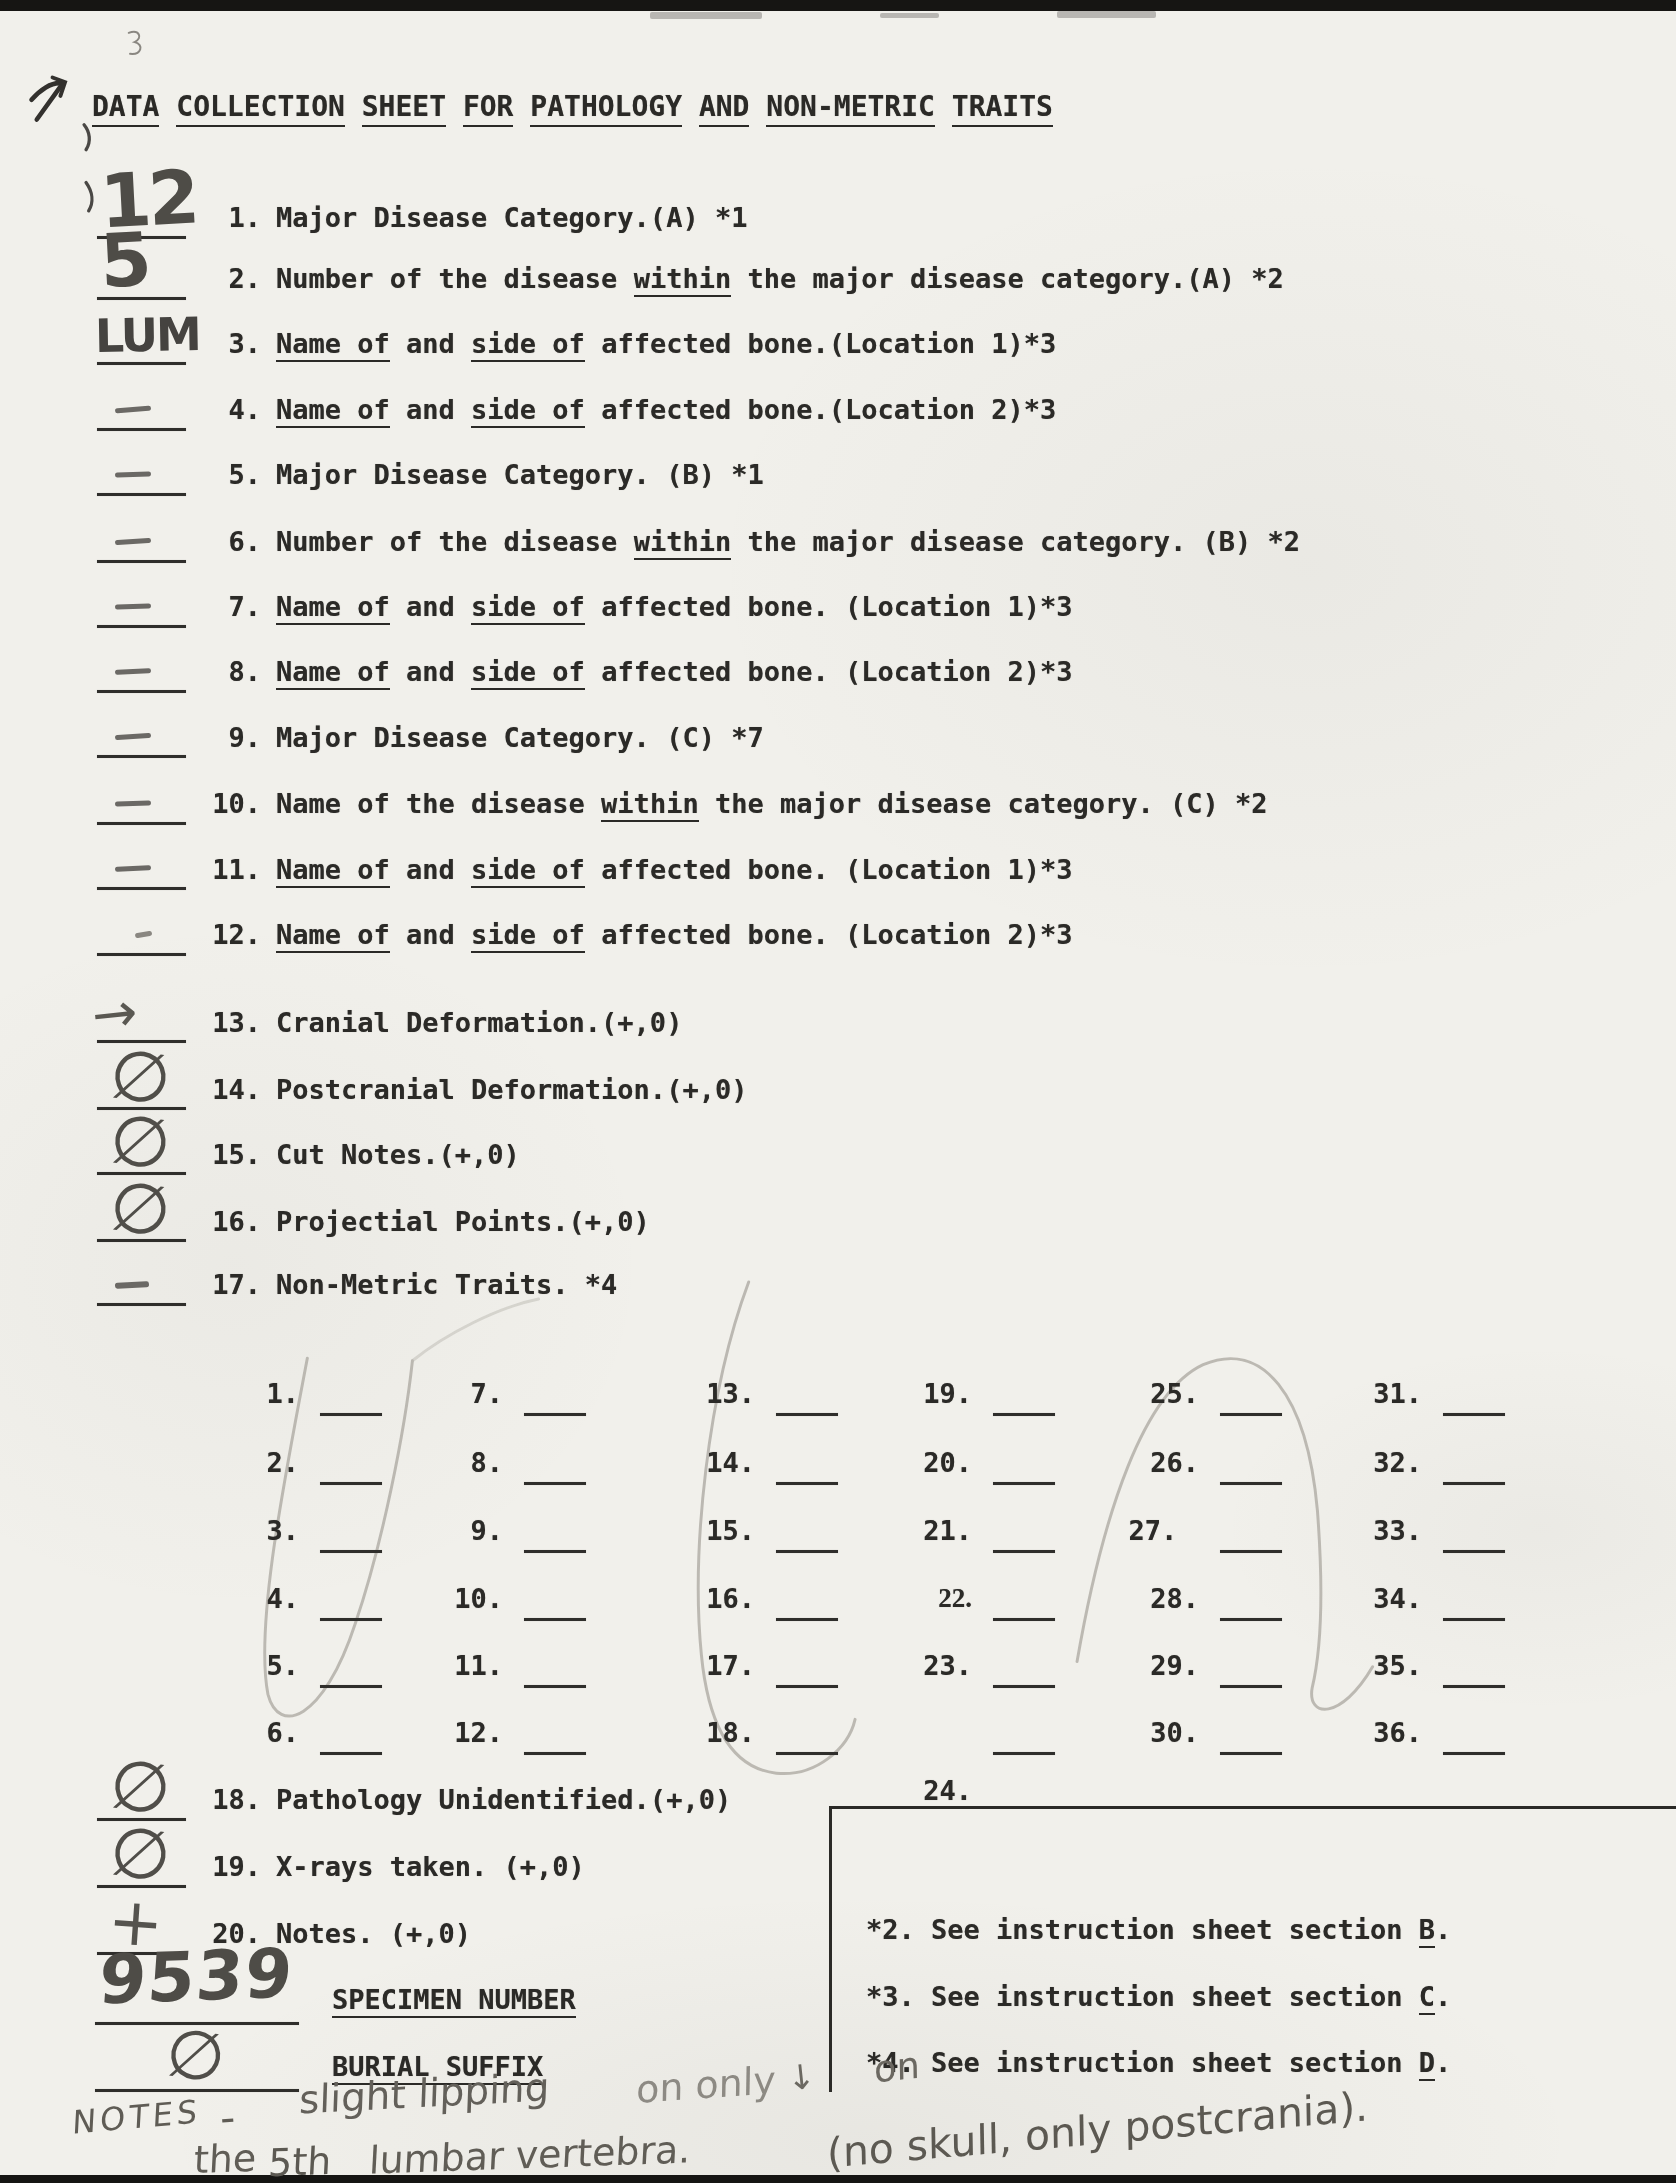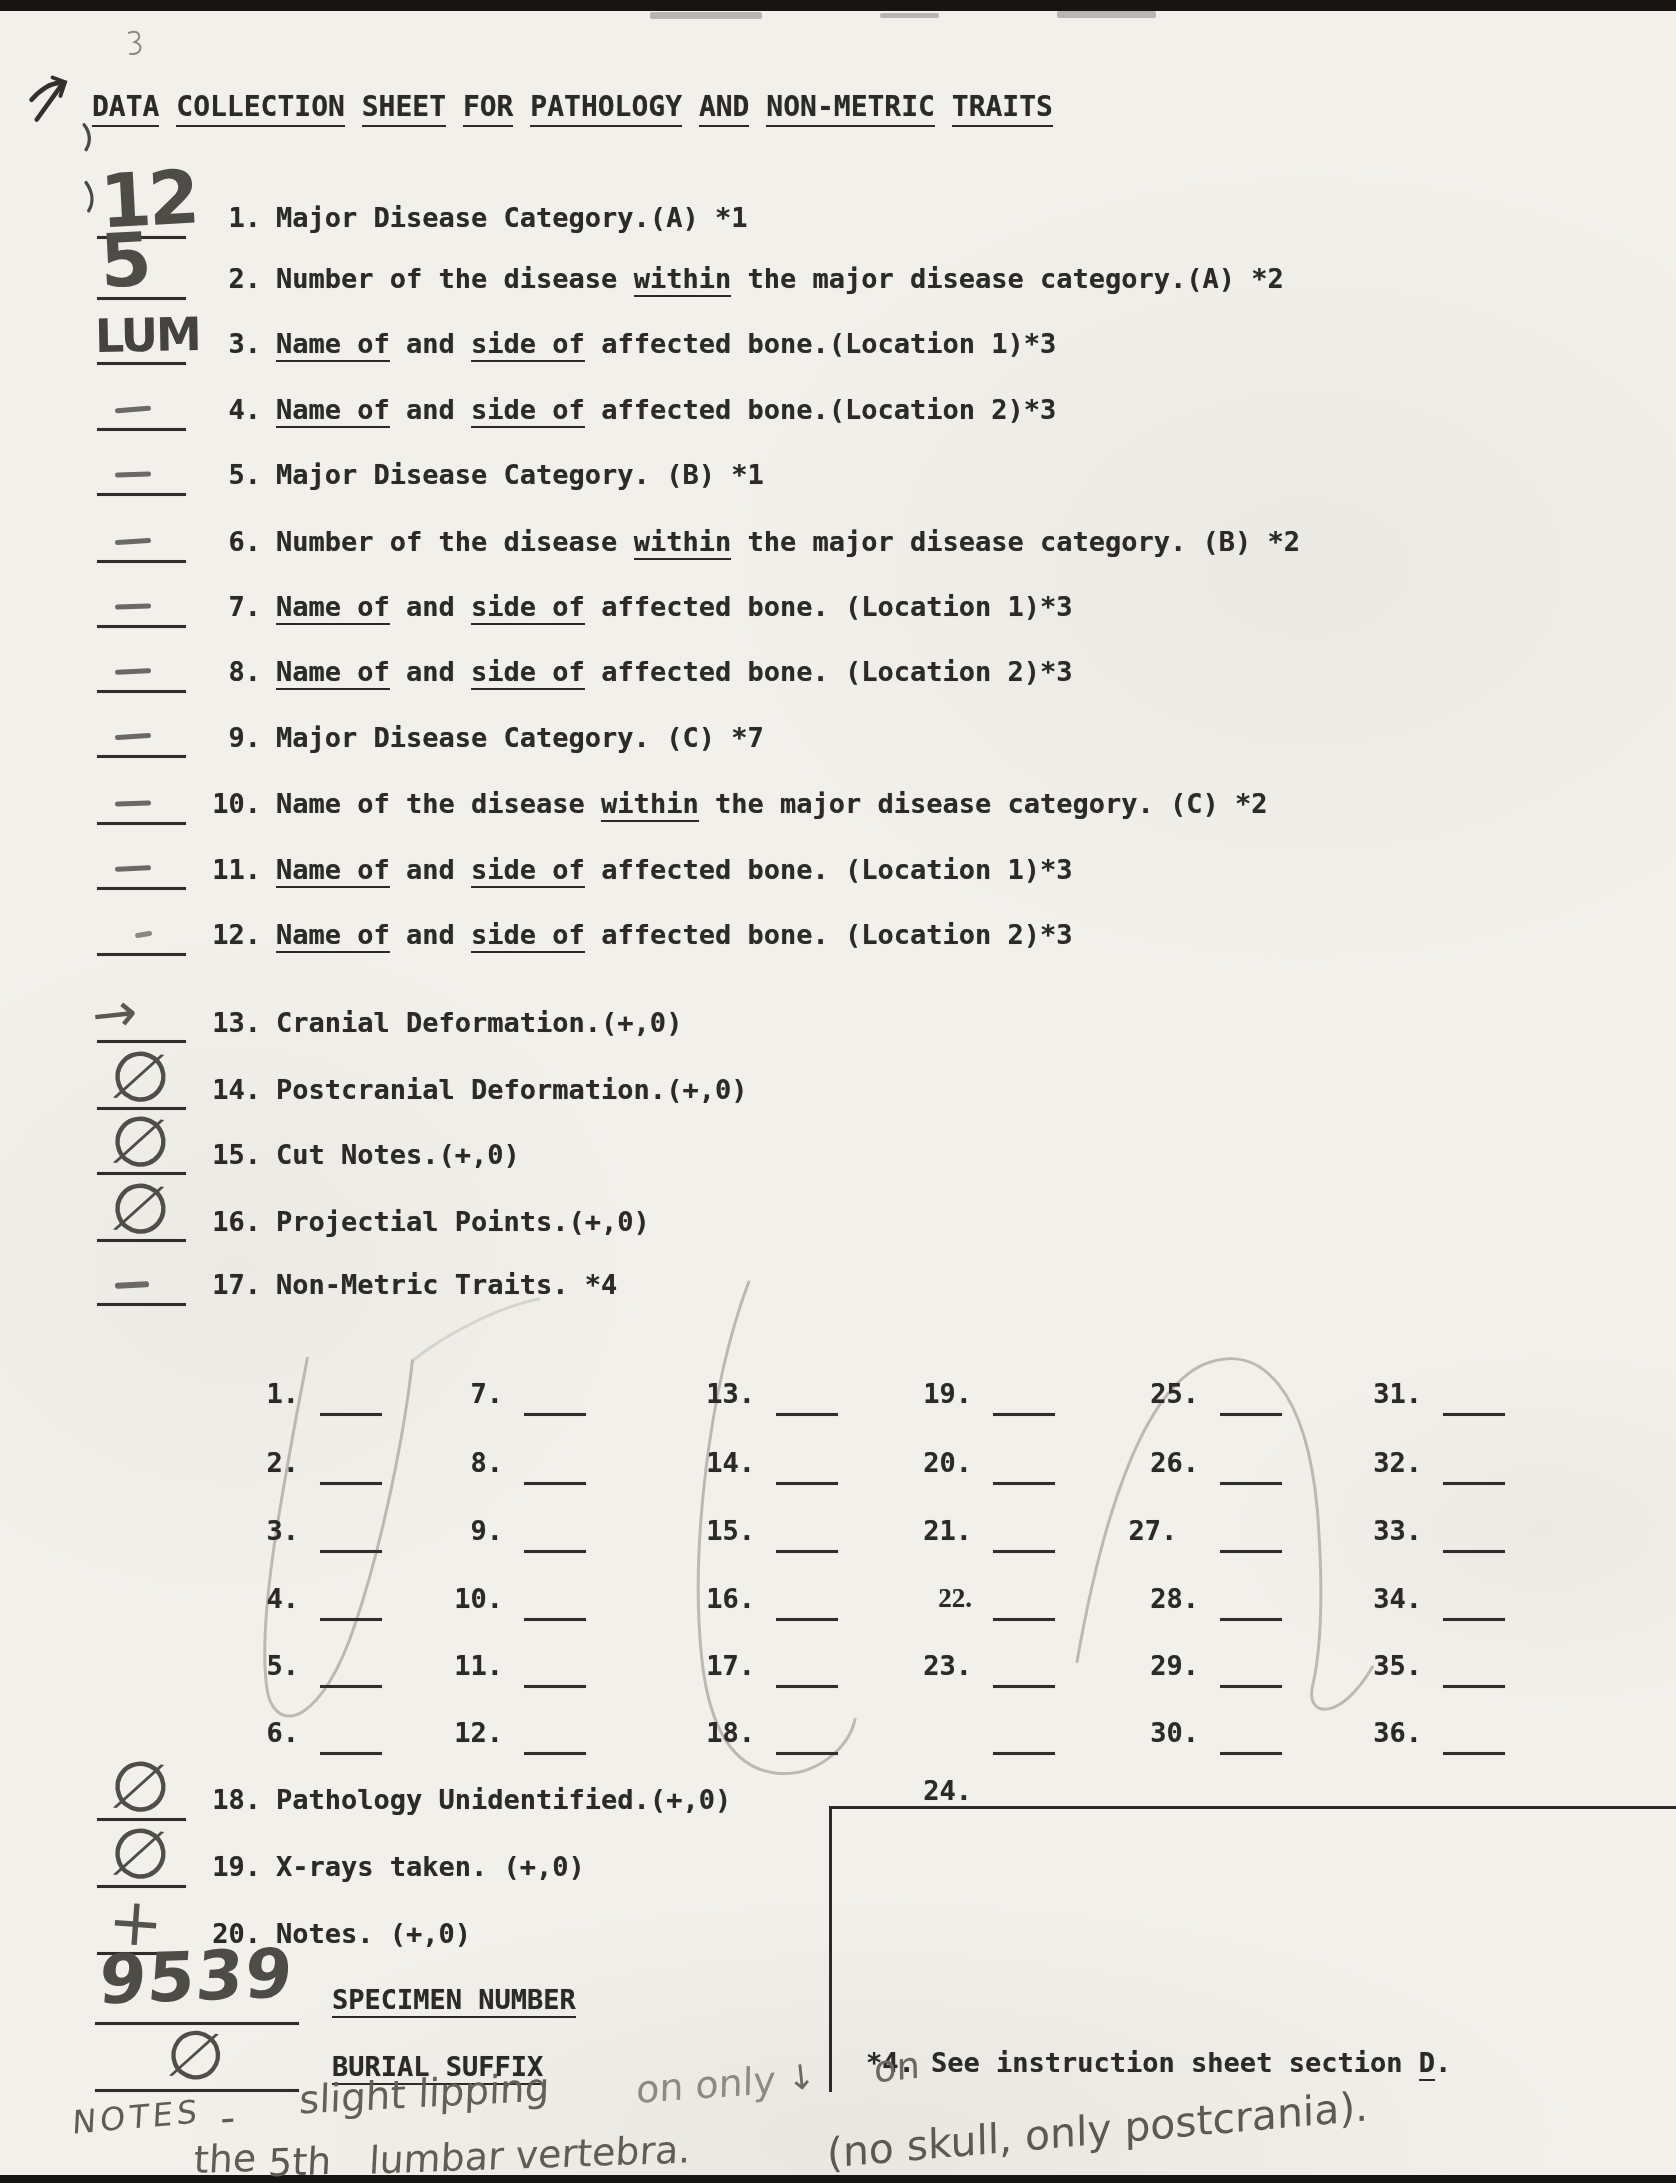--- a/index.html
+++ b/index.html
@@ -343,20 +343,22 @@
   <div class="slot" style="left:95px;top:2022px;width:204px;"></div>
   <div class="t" style="left:332px;top:1985px;"><span class="u">SPECIMEN NUMBER</span></div>
   <div class="hw mark-number" style="left:99px;top:1943px;transform:rotate(-2deg) skewX(-6deg);letter-spacing:1.3px;font-size:68px;">9539</div>
 
   <div class="slot" style="left:95px;top:2089px;width:204px;"></div>
   <div class="t" style="left:332px;top:2052px;"><span class="u">BURIAL SUFFIX</span></div>
   <div class="hw mark-phi" style="left:166px;top:2022px;font-size:68px;">∅</div>
 
   <div class="boxline" style="left:829px;top:1806px;width:847px;height:2.6px;"></div>
   <div class="boxline" style="left:829px;top:1806px;width:2.6px;height:286px;"></div>
+  <div class="t fnrow" style="left:866px;top:1915px;"><span>*2. See instruction sheet section </span><span class="u">B</span><span>.</span></div>
+  <div class="t fnrow" style="left:866px;top:1982px;"><span>*3. See instruction sheet section </span><span class="u">C</span><span>.</span></div>
   <div class="t fnrow" style="left:866px;top:2048px;"><span>*4. See instruction sheet section </span><span class="u">D</span><span>.</span></div>
 
   <div class="hw" style="left:72px;top:2101px;font-size:32px;letter-spacing:4px;color:#5f5c55;transform:rotate(-5deg) skewX(-8deg);">NOTES</div>
   <div class="hw" style="left:220px;top:2097px;font-size:42px;color:#5f5c55;transform:rotate(-4deg);">-</div>
   <div class="hw" style="left:299px;top:2074px;font-size:39px;color:#63605a;transform:rotate(-3deg) skewX(-5deg);">slight lipping</div>
   <div class="hw" style="left:636px;top:2066px;font-size:38px;color:#76736c;opacity:.8;transform:rotate(-4deg) skewX(-5deg);">on only</div>
   <div class="hw" style="left:787px;top:2060px;font-size:34px;color:#6b6861;transform:rotate(-6deg);">↓</div>
   <div class="hw" style="left:874px;top:2049px;font-size:37px;color:#6b6861;transform:rotate(-6deg) skewX(-5deg);">on</div>
   <div class="hw" style="left:194px;top:2140px;font-size:38px;color:#605d56;transform:rotate(-2deg) skewX(-5deg);">the</div>
   <div class="hw" style="left:268px;top:2143px;font-size:38px;color:#5c5952;border-bottom:3.3px solid #6b6861;padding-bottom:2.6px;transform:rotate(-2deg) skewX(-5deg);">5th</div>

